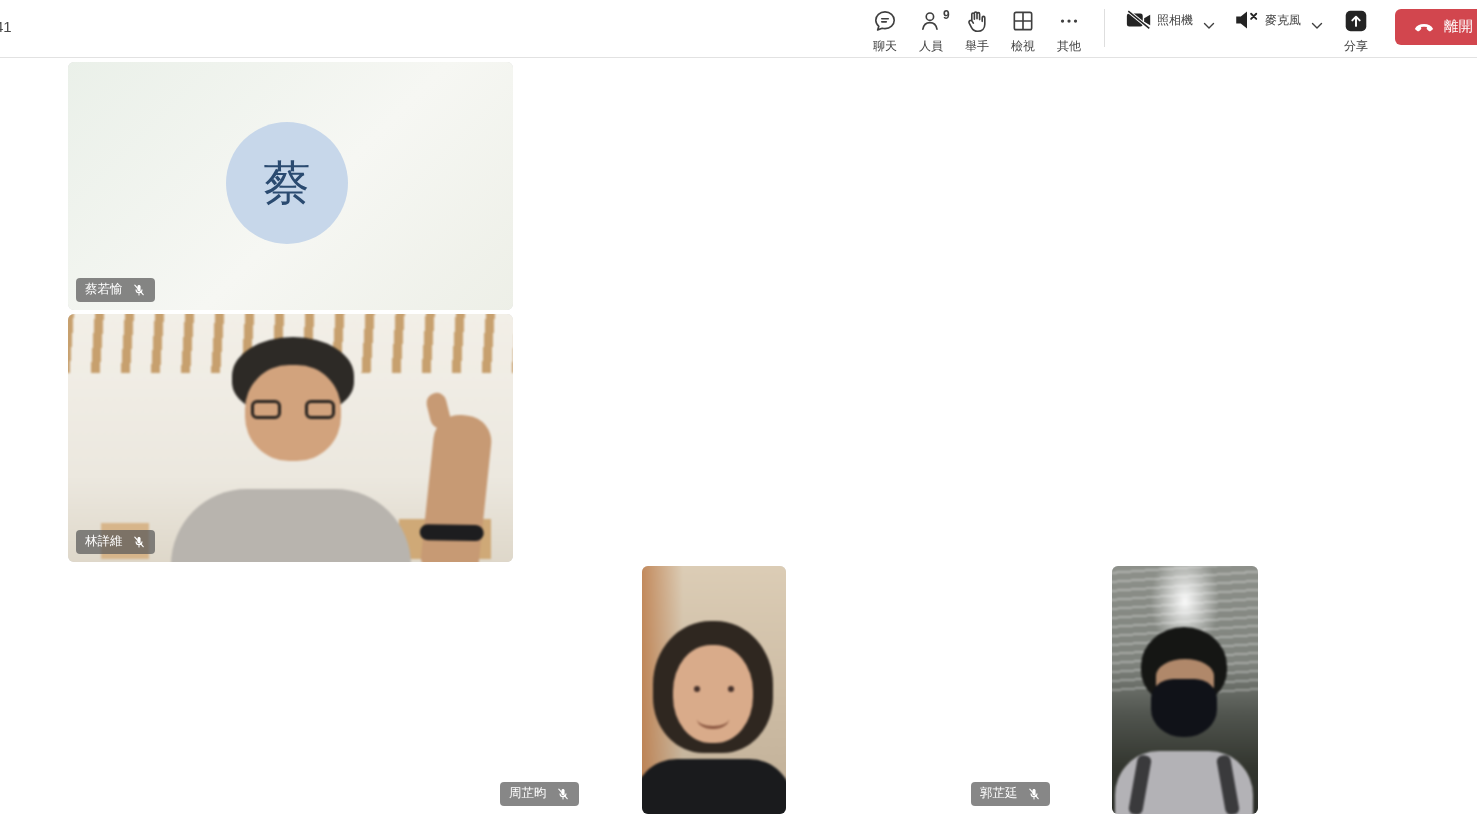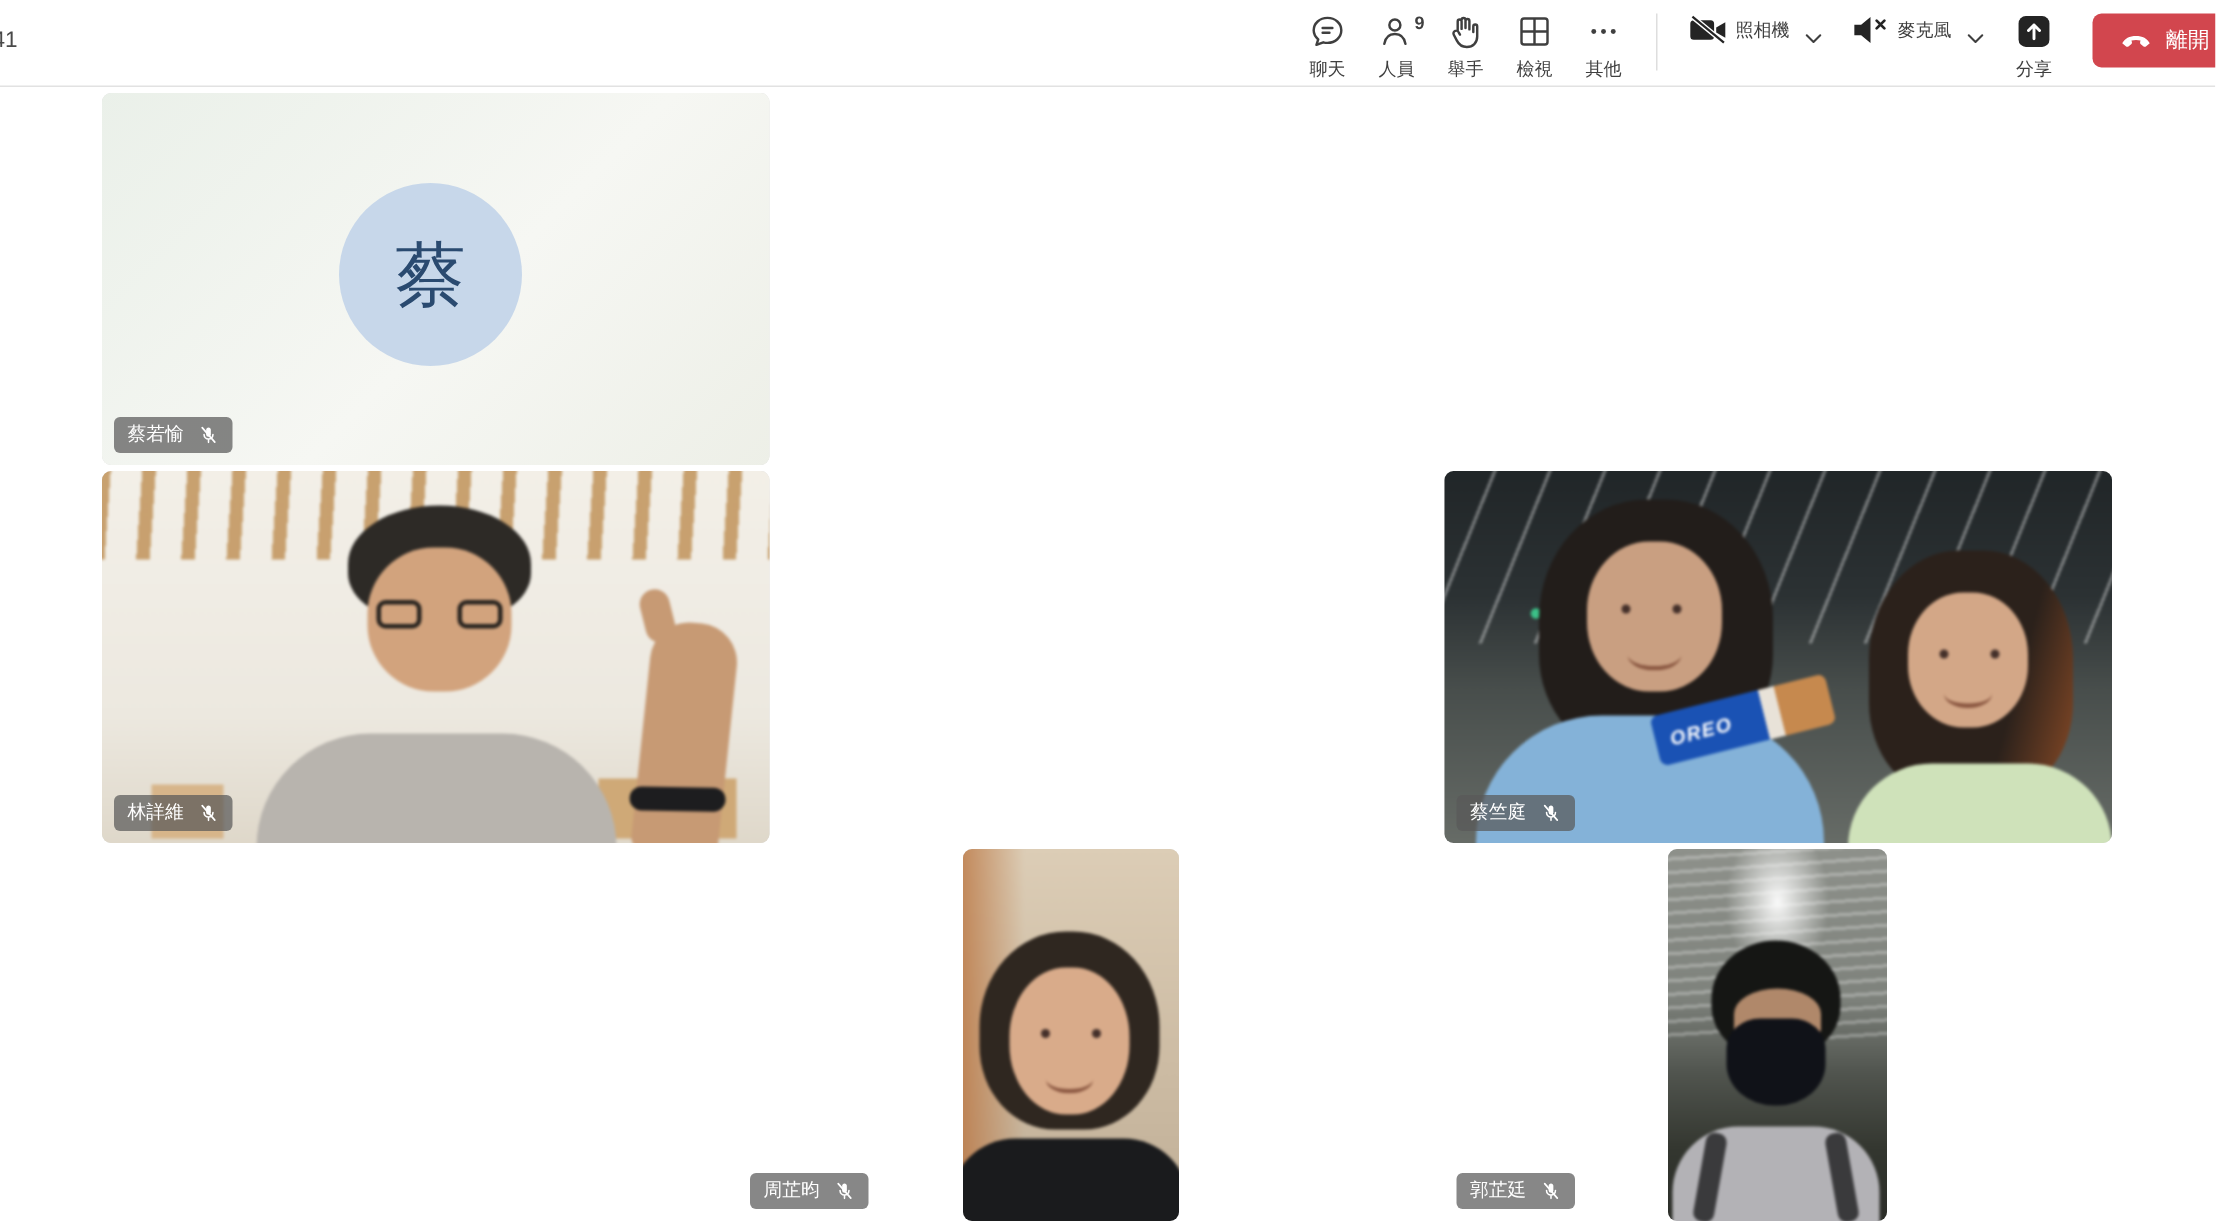--- a/index.html
+++ b/index.html
@@ -310,43 +310,20 @@
       <span>林詳維</span>
       <svg class="mic-ic" viewBox="0 0 16 16">
           <path d="M8 2.2c1 0 1.8.8 1.8 1.8v3.6a1.8 1.8 0 0 1-3.6 0V4c0-1 .8-1.8 1.8-1.8Z" fill="#fff"></path>
           <path d="M4.6 7.6a3.4 3.4 0 0 0 6.8 0M8 11.4v2.2" fill="none" stroke="#fff" stroke-width="1.2" stroke-linecap="round"></path>
           <path d="M3.2 2.4l9.6 11" stroke="#fff" stroke-width="1.3" stroke-linecap="round"></path>
         </svg>
     </div>
   </div>
 
 
-  <div class="tile" id="t6" style="left:963px;top:314px">
-    <div class="video full">
-      <div class="scene">
-        <div class="shape t6-hair1"></div>
-        <div class="shape t6-face1 eyes smile"></div>
-        <div class="shape t6-body1"></div>
-        <div class="shape t6-hair2"></div>
-        <div class="shape t6-face2 eyes smile"></div>
-        <div class="shape t6-body2"></div>
-        <div class="shape t6-oreo">
-          <span>OREO</span>
-        </div>
-      </div>
-    </div>
-    <div class="name-pill">
-      <span>蔡竺庭</span>
-      <svg class="mic-ic" viewBox="0 0 16 16">
-          <path d="M8 2.2c1 0 1.8.8 1.8 1.8v3.6a1.8 1.8 0 0 1-3.6 0V4c0-1 .8-1.8 1.8-1.8Z" fill="#fff"></path>
-          <path d="M4.6 7.6a3.4 3.4 0 0 0 6.8 0M8 11.4v2.2" fill="none" stroke="#fff" stroke-width="1.2" stroke-linecap="round"></path>
-          <path d="M3.2 2.4l9.6 11" stroke="#fff" stroke-width="1.3" stroke-linecap="round"></path>
-        </svg>
-    </div>
-  </div>
 
 
   <div class="tile" id="t8" style="left:492px;top:566px">
     <div class="video strip">
       <div class="scene">
         <div class="shape p-hair"></div>
         <div class="shape p-face eyes smile"></div>
         <div class="shape p-body"></div>
       </div>
     </div>

